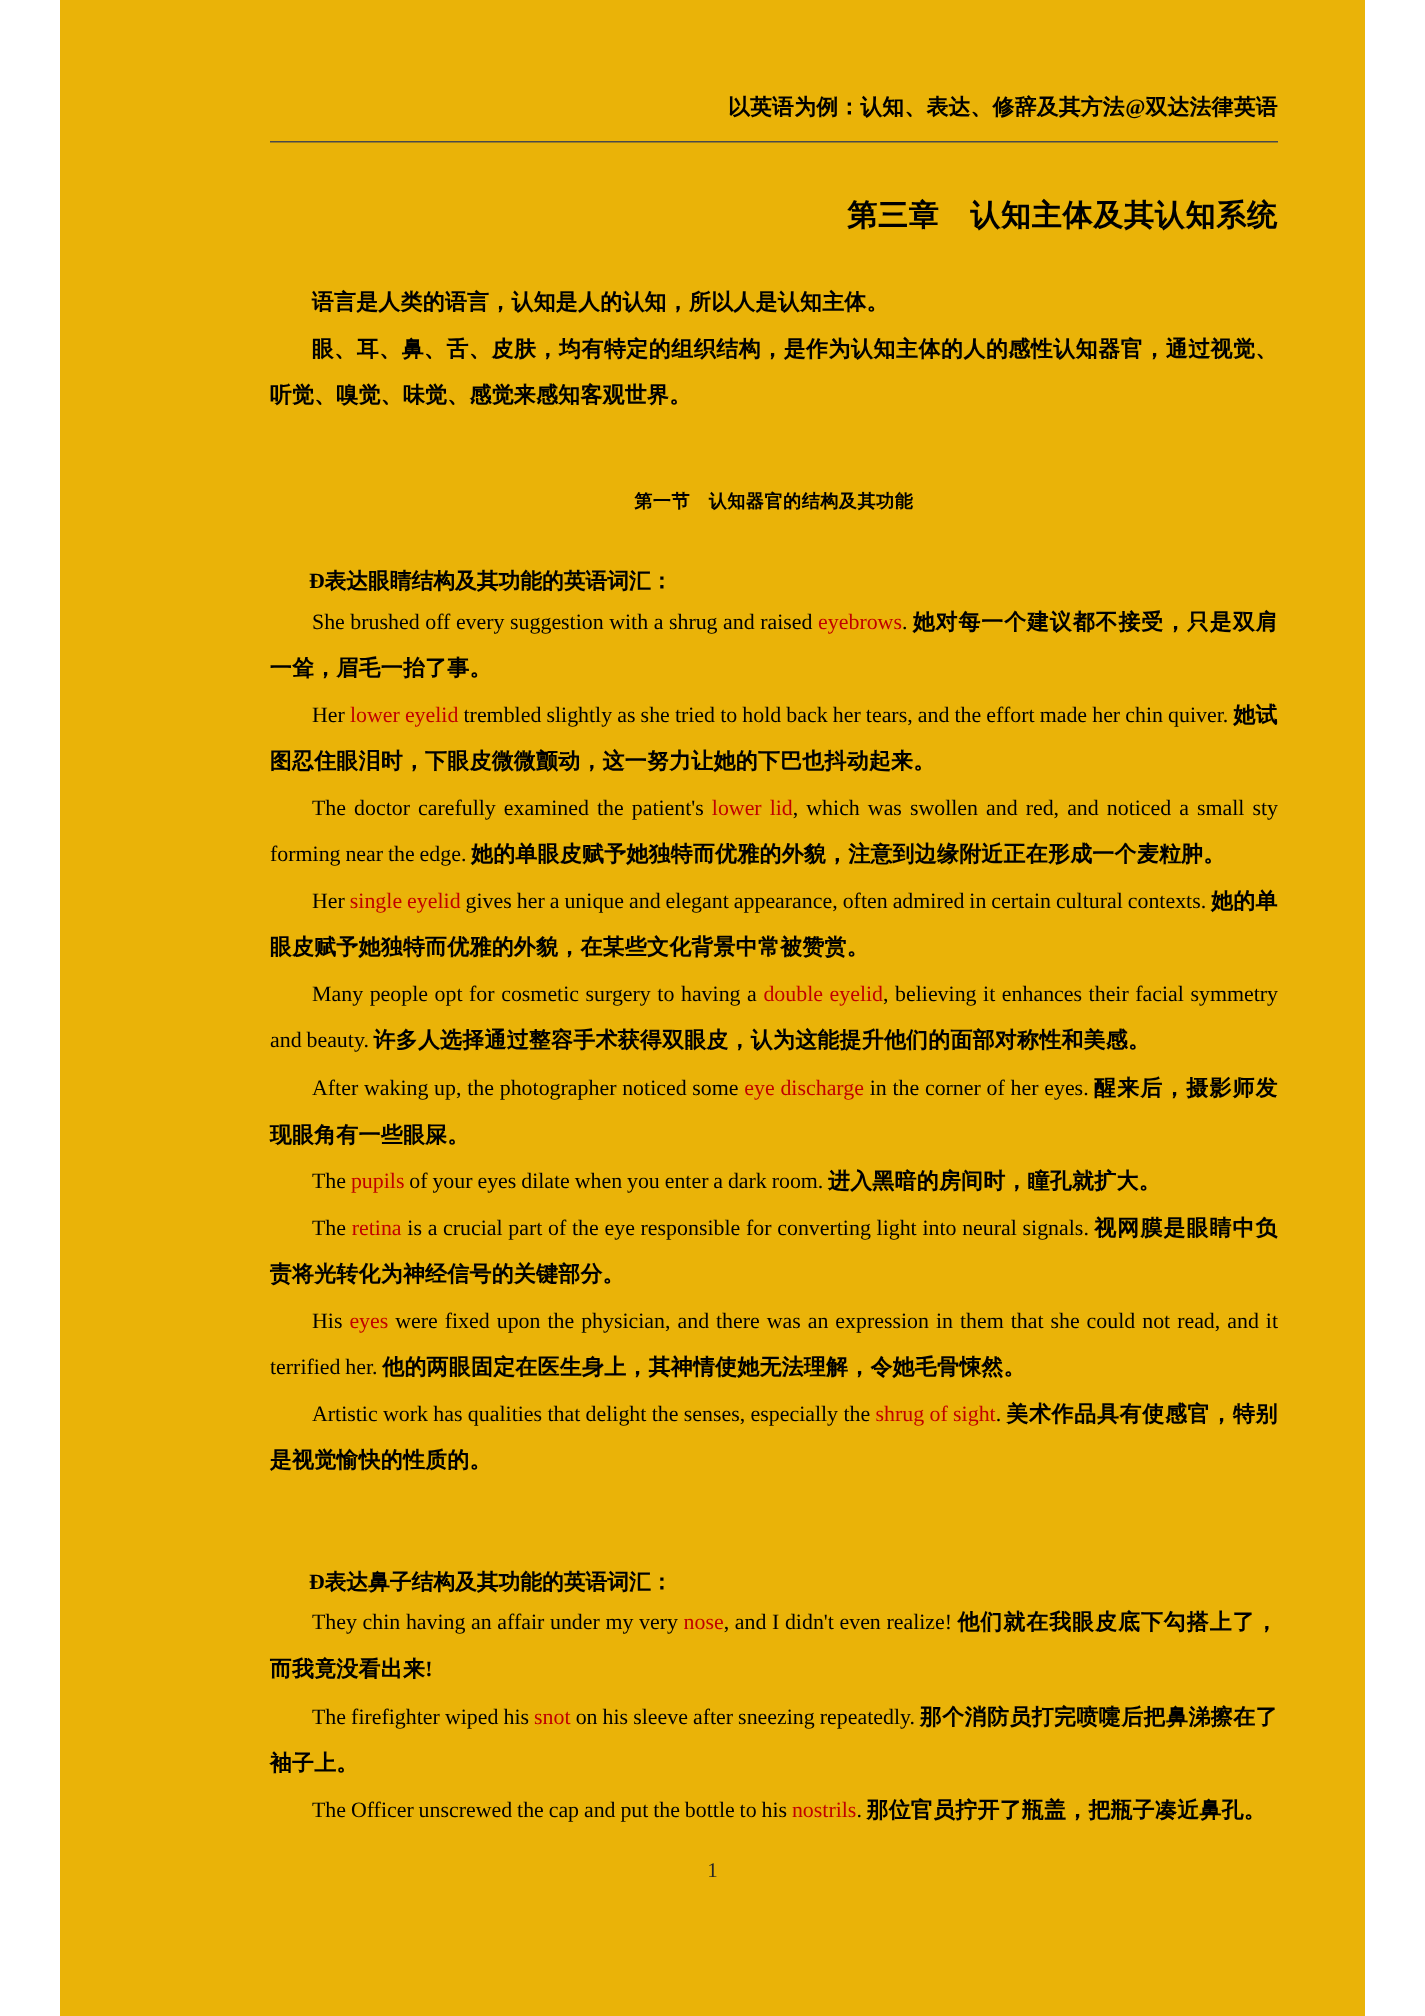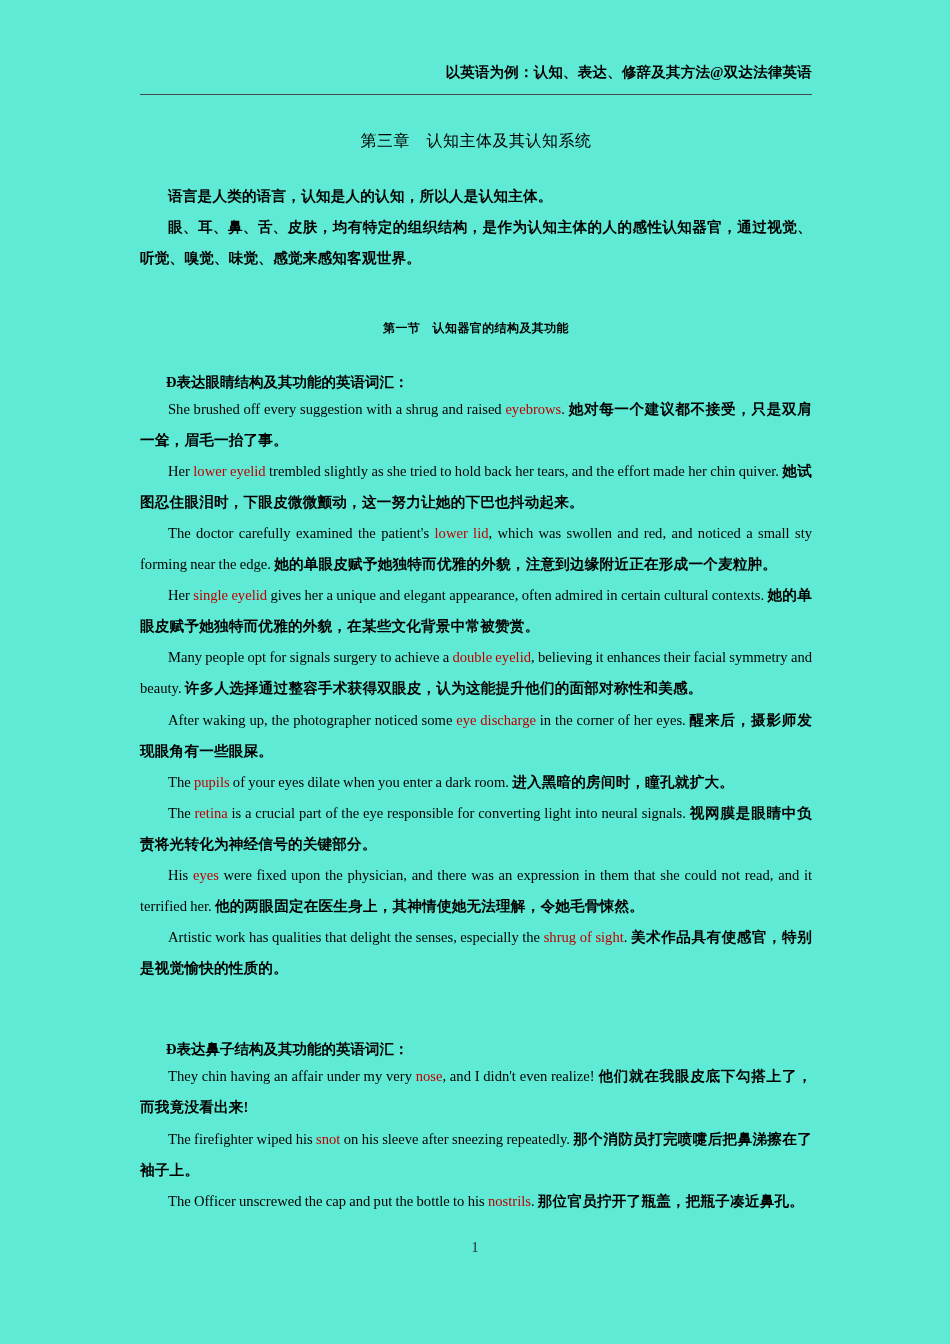--- a/index.html
+++ b/index.html
@@ -6,24 +6,24 @@
     margin: 0;
     padding: 0;
     background: #ffffff;
   }
   body {
     font-family: "Liberation Serif", "DejaVu Serif", serif;
     color: #000000;
   }
   .page {
     position: relative;
-    width: 950px;
+    width: 870px;
     height: 1344px;
     margin: 0 auto;
-    background: #5eead4;
+    background: #eab308;
     box-sizing: border-box;
     overflow: hidden;
   }
   .page-inner {
     position: absolute;
     left: 140px;
     top: 0;
     width: 672px;
   }
 
@@ -40,23 +40,23 @@
   .header-rule {
     margin-top: 12px;
     border: 0;
     border-top: 1px solid #4a4a4a;
     height: 0;
   }
 
   
   .chapter-title {
     margin: 34px 0 0 0;
-    text-align: center;
-    font-size: 16px;
-    font-weight: normal;
+    text-align: right;
+    font-size: 20px;
+    font-weight: bold;
     letter-spacing: 0.5px;
     line-height: 1.5;
   }
   .section-title {
     margin: 44px 0 0 0;
     text-align: center;
     font-size: 12px;
     font-weight: bold;
     letter-spacing: 0.4px;
     line-height: 1.5;
@@ -133,21 +133,21 @@
     <h2 class="section-title">第一节　认知器官的结构及其功能</h2>
 
     <div class="sub-heading">
       <span class="bullet-eth">Ð</span><span>表达眼睛结构及其功能的英语词汇：</span>
     </div>
     <div class="entries">
       <p class="para"><span>She brushed off every suggestion with a shrug and raised </span><span class="term">eyebrows</span><span>. </span><span class="zh">她对每一个建议都不接受，只是双肩一耸，眉毛一抬了事。</span></p>
       <p class="para"><span>Her </span><span class="term">lower eyelid</span><span> trembled slightly as she tried to hold back her tears, and the effort made her chin quiver. </span><span class="zh">她试图忍住眼泪时，下眼皮微微颤动，这一努力让她的下巴也抖动起来。</span></p>
       <p class="para"><span>The doctor carefully examined the patient's </span><span class="term">lower lid</span><span>, which was swollen and red, and noticed a small sty forming near the edge. </span><span class="zh">她的单眼皮赋予她独特而优雅的外貌，注意到边缘附近正在形成一个麦粒肿。</span></p>
       <p class="para"><span>Her </span><span class="term">single eyelid</span><span> gives her a unique and elegant appearance, often admired in certain cultural contexts. </span><span class="zh">她的单眼皮赋予她独特而优雅的外貌，在某些文化背景中常被赞赏。</span></p>
-      <p class="para"><span>Many people opt for signals surgery to achieve a </span><span class="term">double eyelid</span><span>, believing it enhances their facial symmetry and beauty. </span><span class="zh">许多人选择通过整容手术获得双眼皮，认为这能提升他们的面部对称性和美感。</span></p>
+      <p class="para"><span>Many people opt for cosmetic surgery to having a </span><span class="term">double eyelid</span><span>, believing it enhances their facial symmetry and beauty. </span><span class="zh">许多人选择通过整容手术获得双眼皮，认为这能提升他们的面部对称性和美感。</span></p>
       <p class="para"><span>After waking up, the photographer noticed some </span><span class="term">eye discharge</span><span> in the corner of her eyes. </span><span class="zh">醒来后，摄影师发现眼角有一些眼屎。</span></p>
       <p class="para"><span>The </span><span class="term">pupils</span><span> of your eyes dilate when you enter a dark room. </span><span class="zh">进入黑暗的房间时，瞳孔就扩大。</span></p>
       <p class="para"><span>The </span><span class="term">retina</span><span> is a crucial part of the eye responsible for converting light into neural signals. </span><span class="zh">视网膜是眼睛中负责将光转化为神经信号的关键部分。</span></p>
       <p class="para"><span>His </span><span class="term">eyes</span><span> were fixed upon the physician, and there was an expression in them that she could not read, and it terrified her. </span><span class="zh">他的两眼固定在医生身上，其神情使她无法理解，令她毛骨悚然。</span></p>
       <p class="para"><span>Artistic work has qualities that delight the senses, especially the </span><span class="term">shrug of sight</span><span>. </span><span class="zh">美术作品具有使感官，特别是视觉愉快的性质的。</span></p>
     </div>
 
     <div class="gap-md"></div>
 
     <div class="sub-heading">

